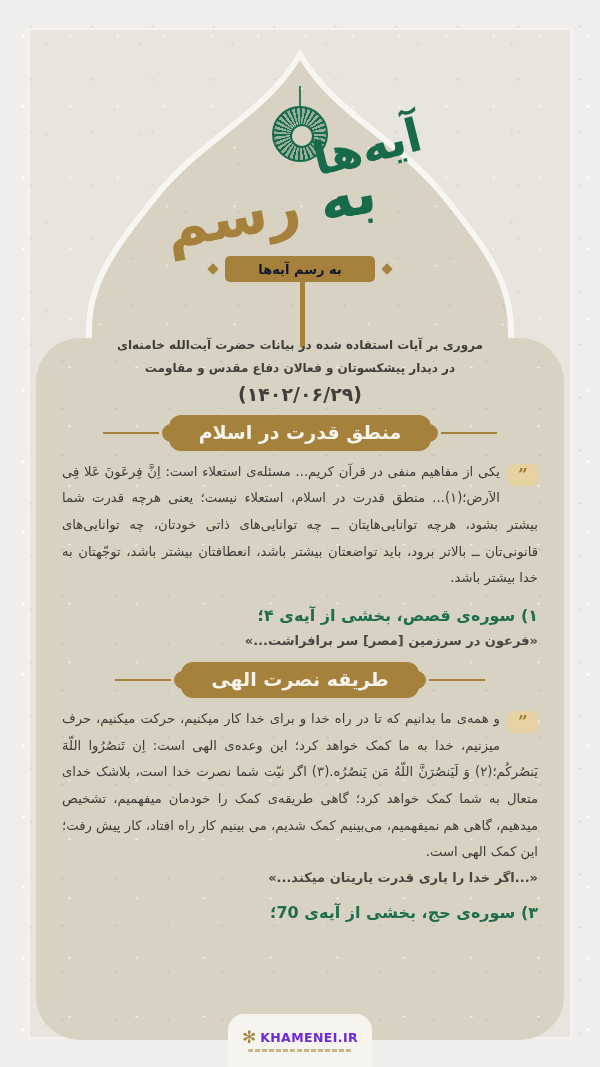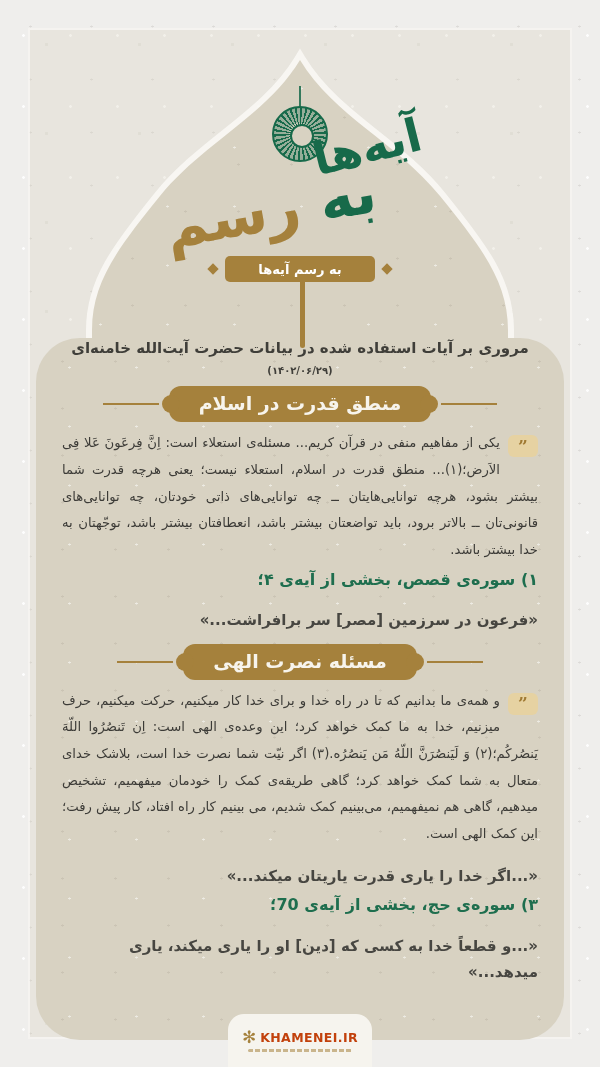--- a/index.html
+++ b/index.html
@@ -66,34 +66,34 @@
     font-size:58px;font-weight:bold;white-space:nowrap;letter-spacing:-2px;
     transform:rotate(-10deg);
   }
   .cal-green{color:#176a4a;}
   .cal-gold{color:#a5813c;}
   .cal-descender{position:absolute;left:150px;top:212px;width:5px;height:78px;background:#a5813c;border-radius:3px;}
   .ribbon{
     position:absolute;left:75px;top:198px;width:150px;height:26px;
     background:#a5813c;border-radius:5px;
     display:flex;align-items:center;justify-content:center;
-    color:#ffffff;font-size:13px;font-weight:bold;
+    color:#0f172a;font-size:13px;font-weight:bold;
   }
   .ribbon::before,.ribbon::after{
     content:"";position:absolute;top:9px;width:8px;height:8px;background:#a5813c;transform:rotate(45deg);
   }
   .ribbon::before{left:-16px;}
   .ribbon::after{right:-16px;}
   
   .content{
     position:absolute;left:36px;top:330px;width:528px;height:710px;z-index:3;
     padding:4px 26px 0 26px;direction:rtl;color:#3c3b37;
   }
-  .intro{ text-align:center;font-weight:bold;font-size:15px;line-height:1.95;color:#3f3e39;}
-  .intro-date{text-align:center;font-weight:bold;font-size:10px;margin-top:2px;color:#3f3e39;}
+  .intro{ text-align:center;font-weight:bold;font-size:12px;line-height:1.95;color:#3f3e39;}
+  .intro-date{text-align:center;font-weight:bold;font-size:19px;margin-top:2px;color:#3f3e39;}
   .section-header-row{display:flex;align-items:center;justify-content:center;margin:10px 0 8px 0;}
   .header-line{width:56px;height:2px;background:#a5813c;flex:0 0 auto;margin:0 10px;}
   .capsule{
     position:relative;background:#a5813c;color:#f7f4ec;
     font-size:19px;font-weight:bold;
     padding:6px 30px 8px 30px;border-radius:12px;white-space:nowrap;
   }
   .capsule::before,.capsule::after{
     content:"";position:absolute;top:50%;margin-top:-9px;width:18px;height:18px;border-radius:50%;background:#a5813c;
   }
@@ -103,34 +103,34 @@
     font-size:13.2px;line-height:2.02;text-align:justify;margin:2px 0 0 0;color:#3c3b37;
   }
   .quote-badge{
     float:right;width:30px;height:22px;margin-left:8px;margin-top:5px;
     background:#e6d2a2;border-radius:6px;
     display:flex;align-items:center;justify-content:center;
     color:#a07a33;font-size:17px;font-weight:bold;line-height:1;
     font-family:"DejaVu Serif","Liberation Serif",serif;
   }
   .verse-ref{
-    font-size:16px;font-weight:bold;color:#1e6e4e;text-align:right;line-height:1.55;margin-top:4px;
+    font-size:16px;font-weight:bold;color:#1e6e4e;text-align:right;line-height:1.55;margin-top:12px;
   }
   .verse-text{
-    font-size:15px;font-weight:bold;color:#474641;text-align:right;line-height:1.7;margin-top:16px;
+    font-size:13px;font-weight:bold;color:#474641;text-align:right;line-height:1.7;margin-top:1px;
   }
   
   .footer-tab{
     position:absolute;left:228px;top:1014px;width:144px;height:53px;z-index:4;
     background:#f6f4ee;border-radius:16px 16px 0 0;
     display:flex;flex-direction:column;align-items:center;justify-content:center;
   }
   .brand-row{display:flex;align-items:center;gap:4px;direction:ltr;}
   .brand-rosette{color:#a5813c;font-size:17px;line-height:1;}
-  .brand-text{color:#c2410c;font-size:12.5px;font-weight:bold;letter-spacing:.4px;}
+  .brand-text{color:#6d28d9;font-size:12.5px;font-weight:bold;letter-spacing:.4px;}
   .brand-tagline{
     margin-top:3px;width:104px;height:3px;opacity:.55;border-radius:2px;
     background:repeating-linear-gradient(90deg,#a5813c 0 5px,transparent 5px 7px);
   }
 </style>
 </head>
 <body>
 
 <div id="poster">
 
@@ -153,49 +153,49 @@
     </div>
     <div class="cal-descender"></div>
     <div class="ribbon">
       <span>به رسم آیه‌ها</span>
     </div>
   </div>
 
   <div class="content">
 
     <div class="intro">مروری بر آیات استفاده شده در بیانات حضرت آیت‌الله خامنه‌ای</div>
+    <div class="intro">در دیدار پیشکسوتان و فعالان دفاع مقدس و مقاومت</div>
     <div class="intro-date">(۱۴۰۲/۰۶/۲۹)</div>
 
     <div class="section-header-row">
       <div class="header-line"></div>
       <div class="capsule">منطق قدرت در اسلام</div>
       <div class="header-line"></div>
     </div>
 
     <div class="quote-para">
       <span class="quote-badge">”</span><span>یکی از مفاهیم منفی در قرآن کریم... مسئله‌ی استعلاء است: اِنَّ فِرعَونَ عَلا فِی الاَرض؛(۱)... منطق قدرت در اسلام، استعلاء نیست؛ یعنی هرچه قدرت شما بیشتر بشود، هرچه توانایی‌هایتان ــ چه توانایی‌های ذاتی خودتان، چه توانایی‌های قانونی‌تان ــ بالاتر برود، باید تواضعتان بیشتر باشد، انعطافتان بیشتر باشد، توجّهتان به خدا بیشتر باشد.</span>
     </div>
 
     <div class="verse-ref">۱) سوره‌ی قصص، بخشی از آیه‌ی ۴؛</div>
     <div class="verse-text">«فرعون در سرزمین [مصر] سر برافراشت...»</div>
 
     <div class="section-header-row">
       <div class="header-line"></div>
-      <div class="capsule">مسئله نصرت الهی</div>
+      <div class="capsule">طریقه نصرت الهی</div>
       <div class="header-line"></div>
     </div>
 
     <div class="quote-para">
       <span class="quote-badge">”</span><span>و همه‌ی ما بدانیم که تا در راه خدا و برای خدا کار میکنیم، حرکت میکنیم، حرف میزنیم، خدا به ما کمک خواهد کرد؛ این وعده‌ی الهی است: اِن تَنصُرُوا اللّهَ یَنصُرکُم؛(۲) وَ لَیَنصُرَنَّ اللّهُ مَن یَنصُرُه.(۳) اگر نیّت شما نصرت خدا است، بلاشک خدای متعال به شما کمک خواهد کرد؛ گاهی طریقه‌ی کمک را خودمان میفهمیم، تشخیص میدهیم، گاهی هم نمیفهمیم، می‌بینیم کمک شدیم، می بینیم کار راه افتاد، کار پیش رفت؛ این کمک الهی است.</span>
     </div>
 
     <div class="verse-text">«...اگر خدا را یاری قدرت یاریتان میکند...»</div>
 
     <div class="verse-ref">۳) سوره‌ی حج، بخشی از آیه‌ی 70؛</div>
-    <div class="verse-text">«...و قطعاً خدا به کسی که [دین] او را یاری میکند، یاری میدهد...»</div>
 
   </div>
 
   <div class="footer-tab">
     <div class="brand-row">
       <span class="brand-rosette">✻</span>
       <span class="brand-text">KHAMENEI.IR</span>
     </div>
     <div class="brand-tagline"></div>
   </div>

